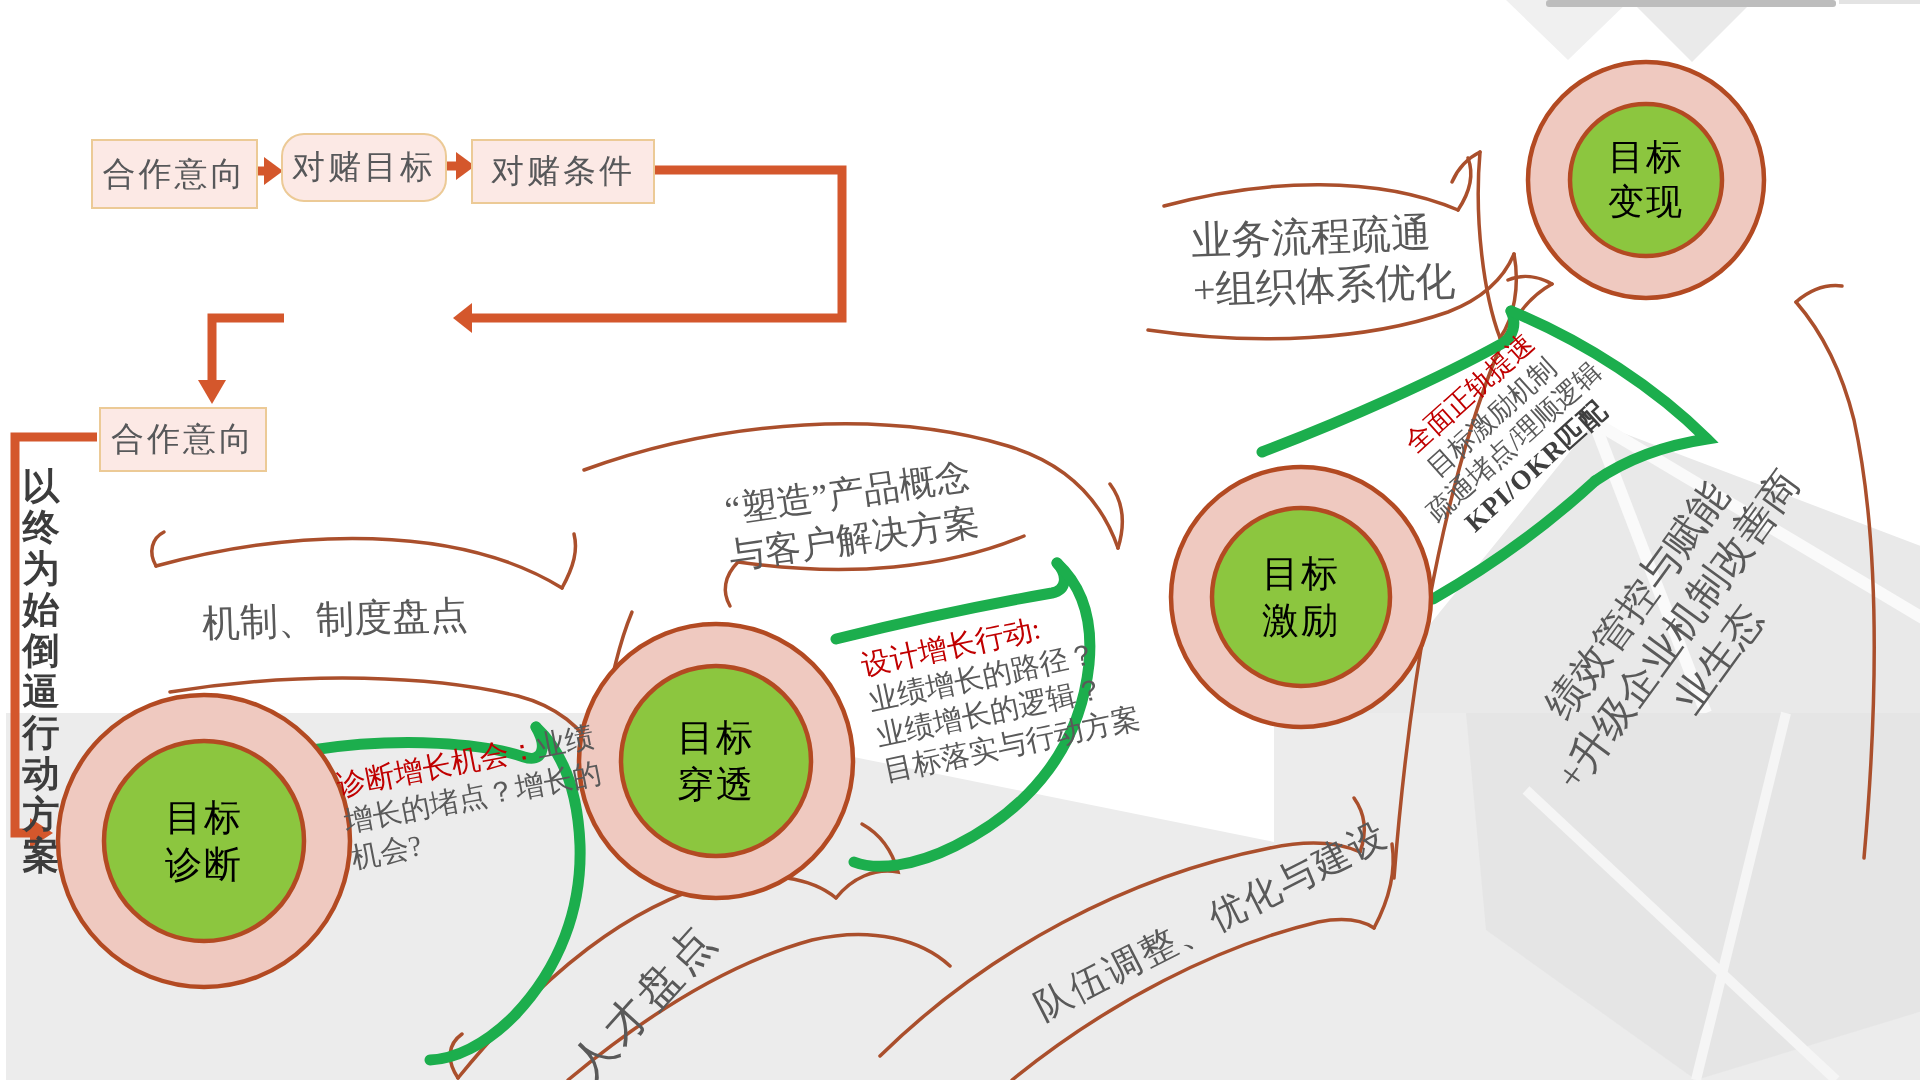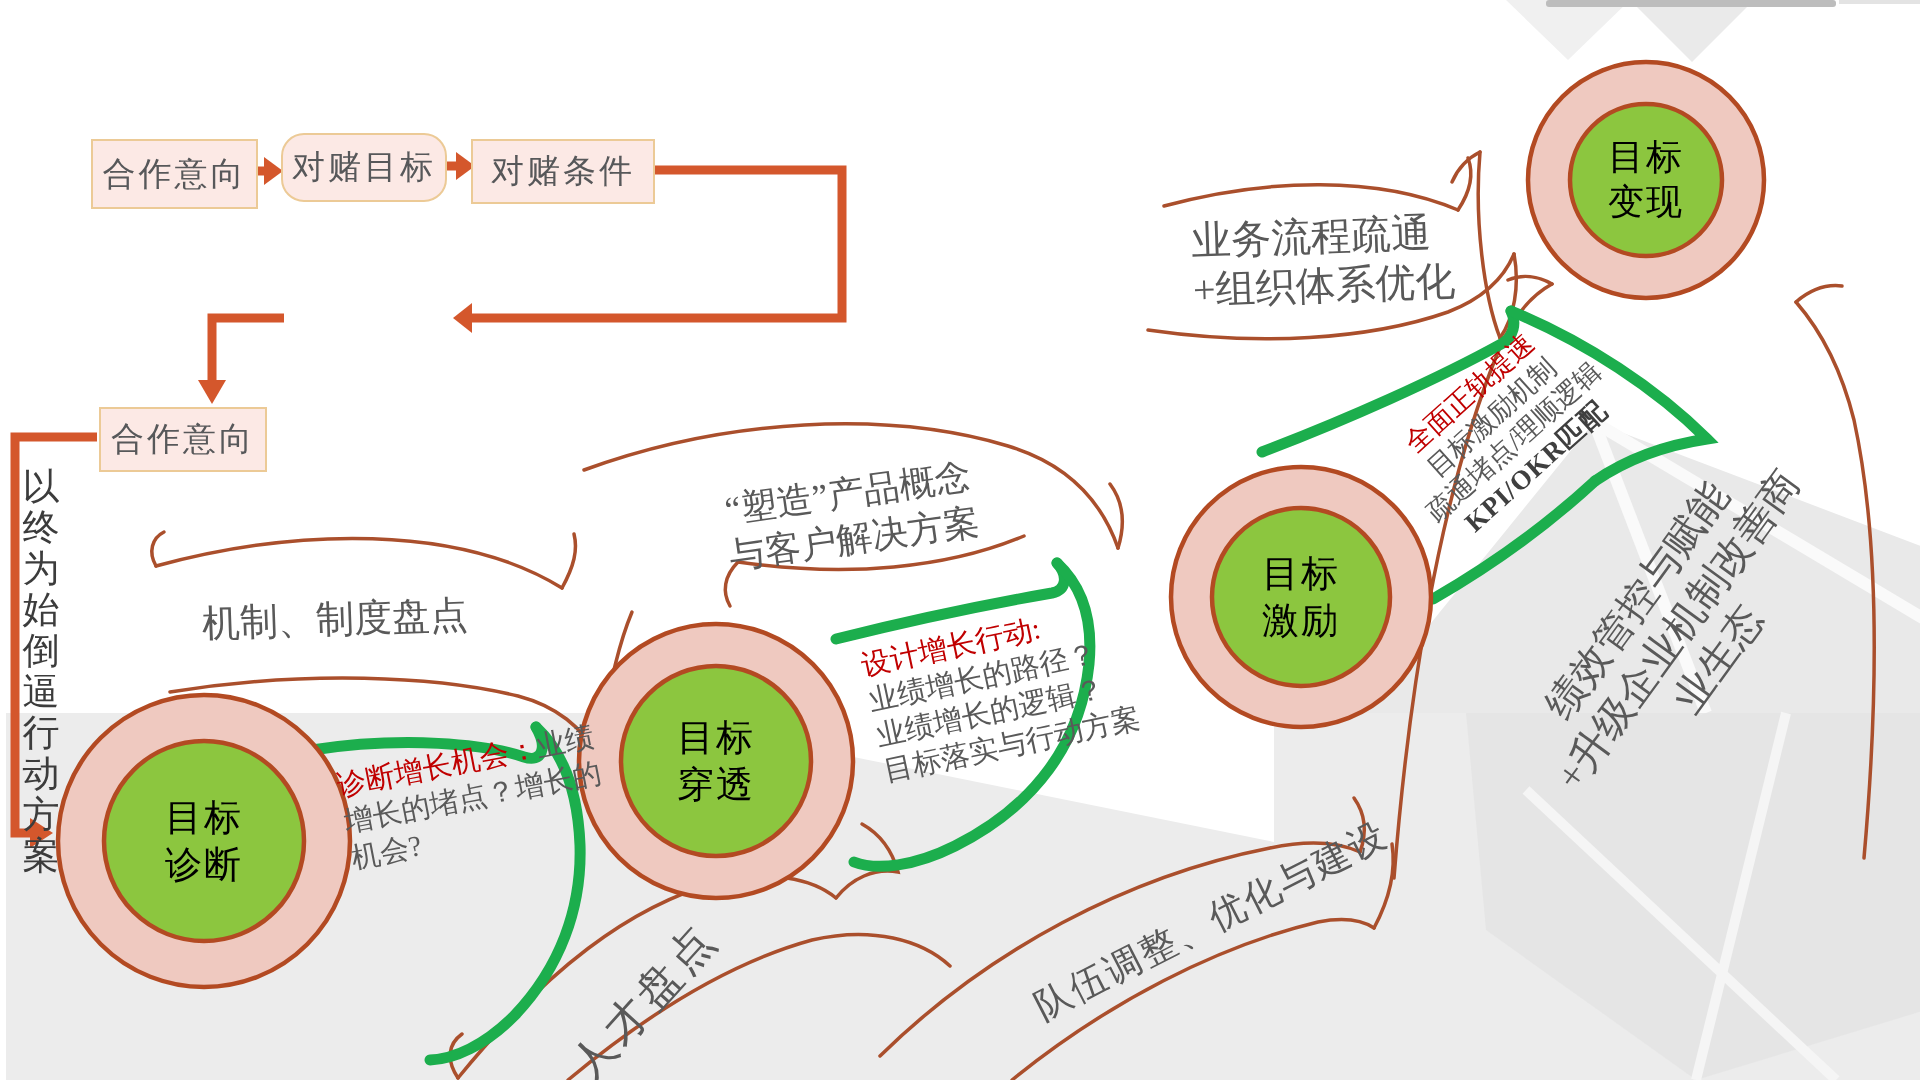--- a/index.html
+++ b/index.html
@@ -15,21 +15,21 @@
     font-size:33px;color:#57585a;letter-spacing:3px;
   }
   .clabel{
     position:absolute;transform:translate(-50%,-50%);text-align:center;
     font-size:37px;line-height:47px;color:#000000;letter-spacing:2px;white-space:nowrap;
   }
   .glabel{position:absolute;color:#595959;white-space:nowrap;}
   .center-anchor{transform-origin:center;}
   .vnote{
     position:absolute;left:13px;top:466px;width:44px;
-    font-size:37px;line-height:41px;font-weight:400;color:#3c3c3c;
+    font-size:37px;line-height:41px;font-weight:700;color:#3c3c3c;
     word-break:break-all;text-align:center;
   }
   .ann{position:absolute;color:#595959;}
   .ann .t{color:#c00000;}
   .ann-line{white-space:nowrap;}
   .kpi{font-weight:700;color:#3f3f3f;letter-spacing:1px;}
 </style>
 </head>
 <body>
 

